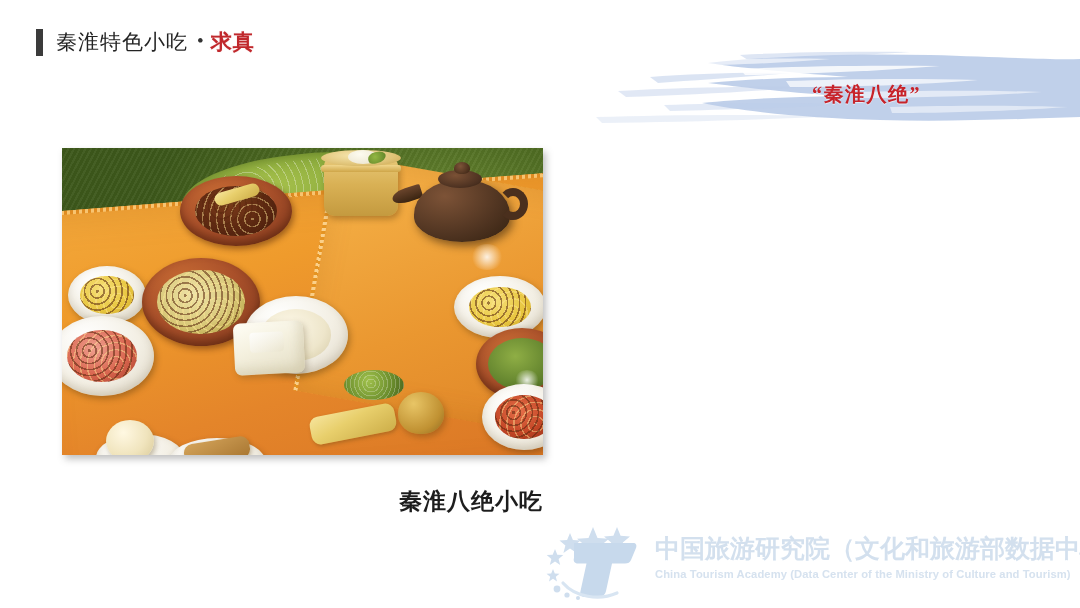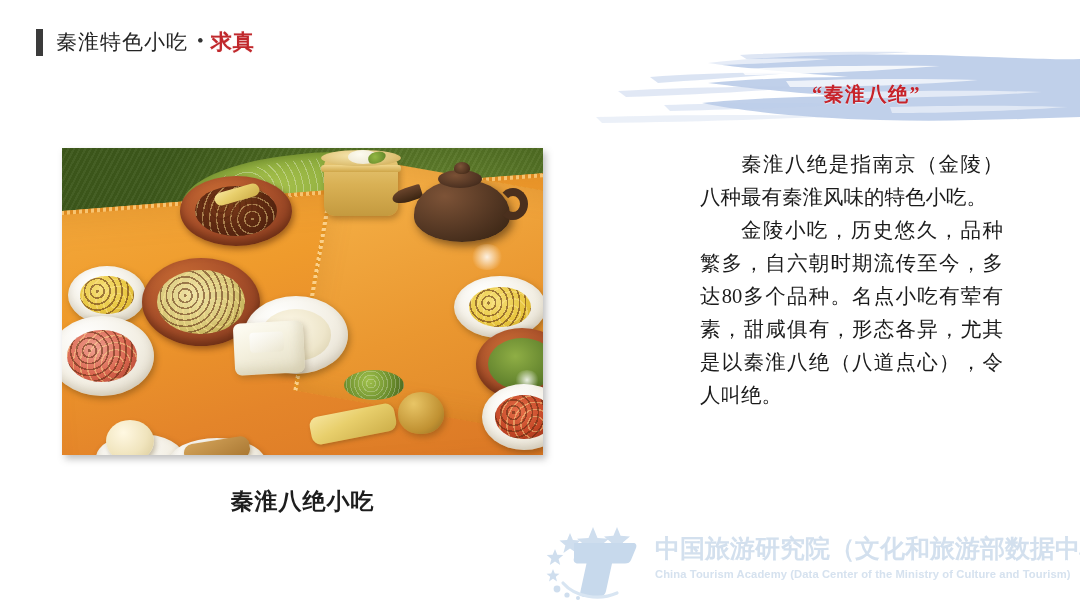--- a/index.html
+++ b/index.html
@@ -279,21 +279,21 @@
   .shine {
     position:absolute; border-radius:50%;
     background: radial-gradient(circle, rgba(255,255,255,0.85) 0%, rgba(255,255,255,0) 70%);
   }
 
   
   .caption {
     position: absolute;
     left: 62px; top: 486px;
     width: 481px;
-    text-align: center;
+    text-align: right;
     font-size: 23px;
     font-weight: bold;
     color: #1d1d1d;
     font-family: "Liberation Serif", "DejaVu Serif", serif;
     letter-spacing: 1px;
   }
 
   
   .body-text {
     position: absolute;
@@ -429,24 +429,20 @@
       <div class="dish clay" style="left:224px; top:250px; width:130px; height:62px; z-index:-1;"></div>
       <div class="garnish" style="left:282px; top:222px; width:60px; height:30px;"></div>
 
       <div class="shine" style="left:408px; top:96px; width:34px; height:26px;"></div>
       <div class="shine" style="left:452px; top:222px; width:26px; height:20px;"></div>
     </div>
   </div>
 
   <div class="caption">秦淮八绝小吃</div>
 
-  <div class="body-text">
-    <p>秦淮八绝是指南京（金陵）八种最有秦淮风味的特色小吃。</p>
-    <p>金陵小吃，历史悠久，品种繁多，自六朝时期流传至今，多达80多个品种。名点小吃有荤有素，甜咸俱有，形态各异，尤其是以秦淮八绝（八道点心），令人叫绝。</p>
-  </div>
 
   <div class="footer">
     <div class="footer-logo">
       <svg width="118" height="96" viewBox="0 0 118 96">
         <g fill="#cfdeee">
           <path d="M60 22 L64.5 33 L76 33.8 L67 41.2 L70 52.5 L60 46 L50 52.5 L53 41.2 L44 33.8 L55.5 33 Z"></path>
           <path d="M84 22 L87.6 30.8 L97 31.4 L89.8 37.4 L92.2 46.5 L84 41.2 L75.8 46.5 L78.2 37.4 L71 31.4 L80.4 30.8 Z"></path>
           <path d="M37 28 L39.9 35.1 L47.5 35.6 L41.6 40.5 L43.6 47.9 L37 43.6 L30.4 47.9 L32.4 40.5 L26.5 35.6 L34.1 35.1 Z"></path>
           <path d="M22 44 L24.3 49.7 L30.3 50.1 L25.6 54 L27.2 60 L22 56.6 L16.8 60 L18.4 54 L13.7 50.1 L19.7 49.7 Z"></path>
           <path d="M20 64 L21.8 68.4 L26.5 68.7 L22.8 71.7 L24 76.4 L20 73.7 L16 76.4 L17.2 71.7 L13.5 68.7 L18.2 68.4 Z"></path>

